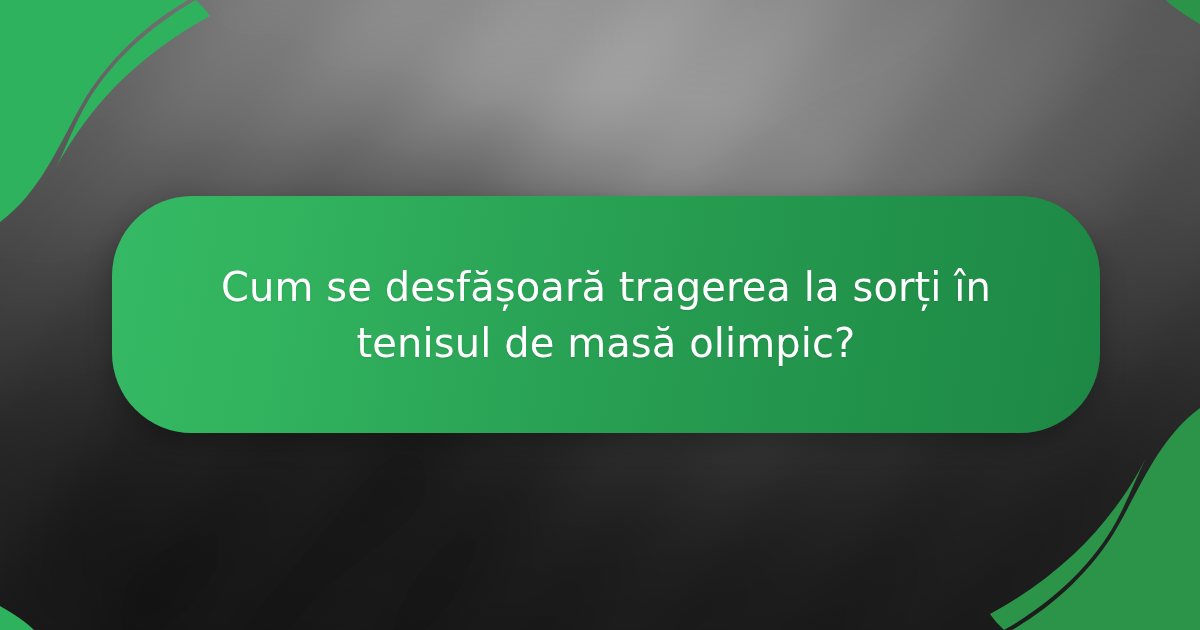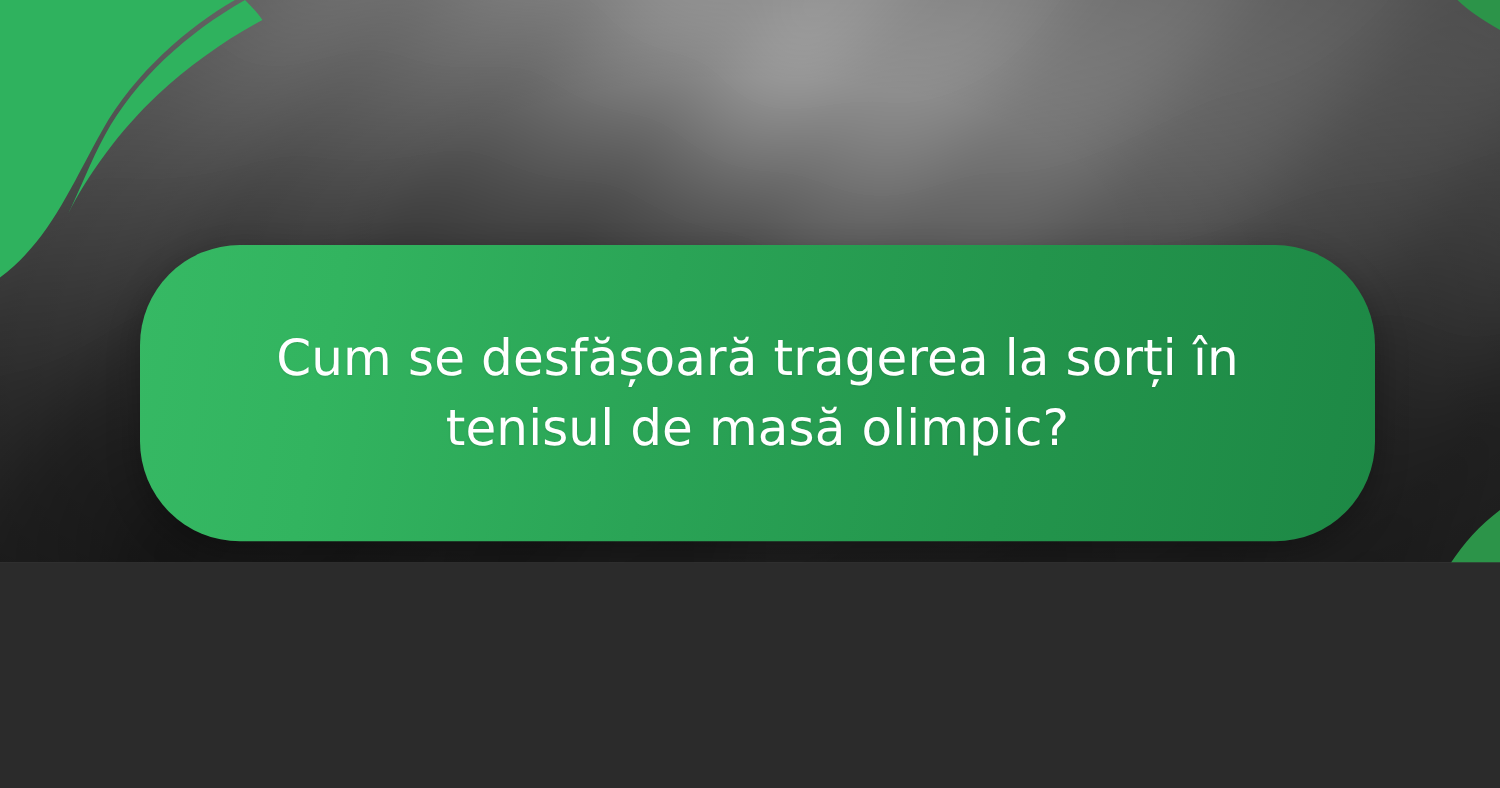--- a/index.html
+++ b/index.html
@@ -5,21 +5,21 @@
 <style>
   html, body {
     margin: 0;
     padding: 0;
     background: #2b2b2b;
   }
 
   #stage {
     position: relative;
     width: 1200px;
-    height: 450px;
+    height: 630px;
     overflow: hidden;
     font-family: "DejaVu Sans", "Liberation Sans", sans-serif;
     background: #585858;
   }
 
   
   .bg-photo {
     position: absolute;
     inset: -80px;
     filter: blur(26px) grayscale(100%) contrast(108%) brightness(96%);

